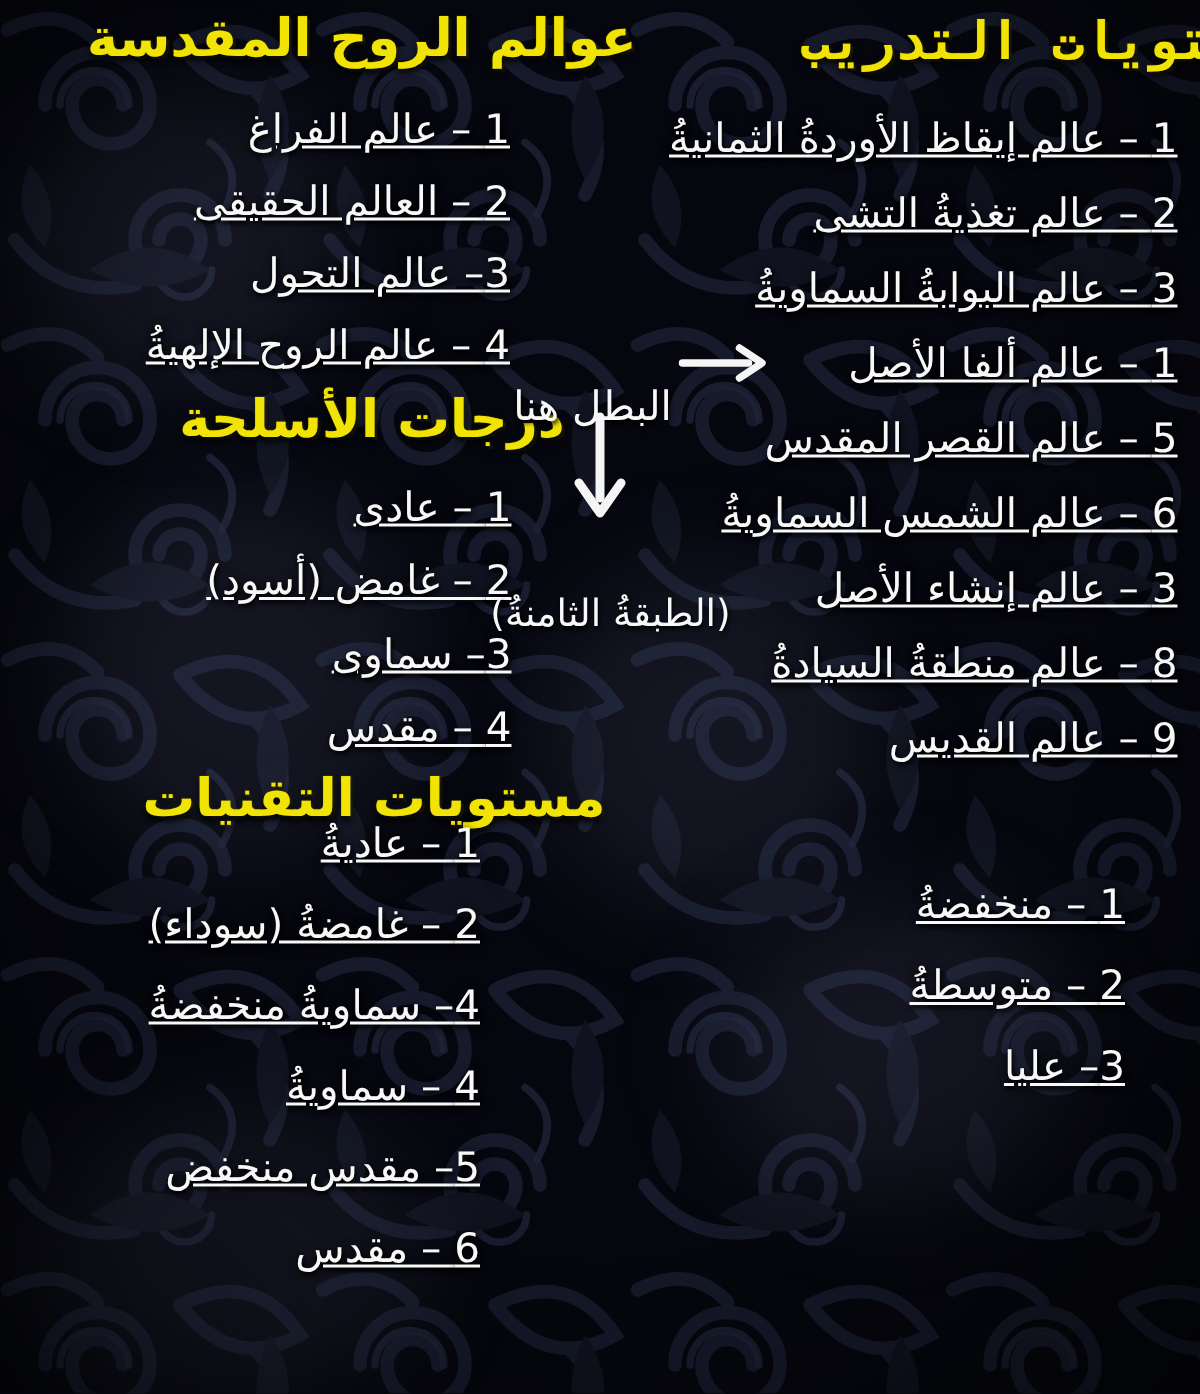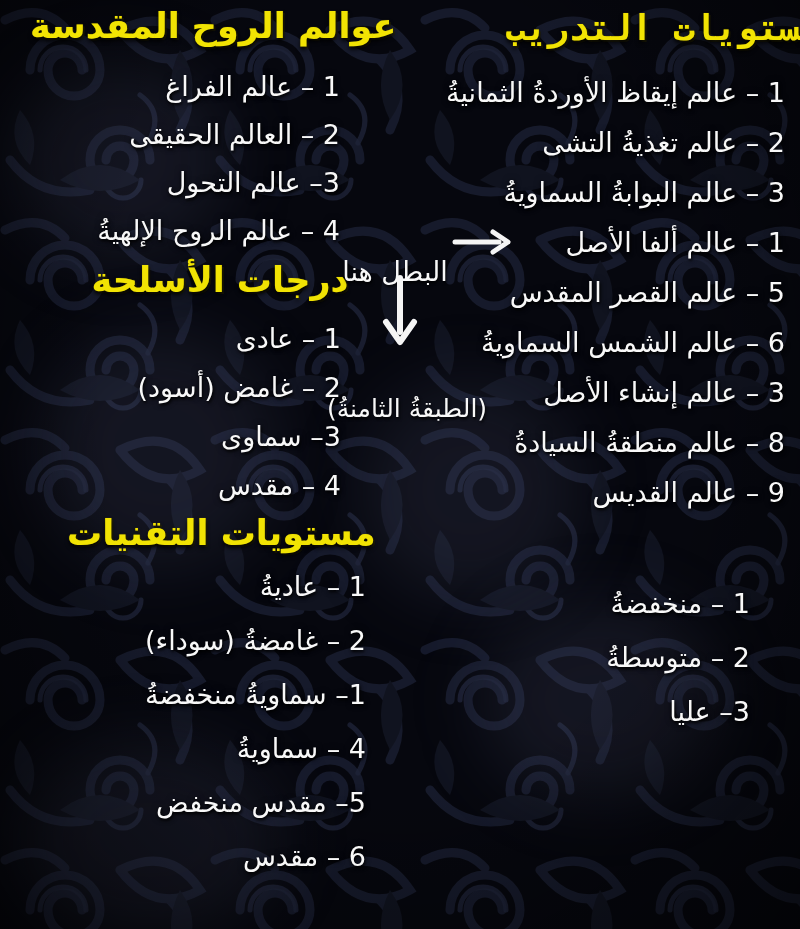--- a/index.html
+++ b/index.html
@@ -10,30 +10,32 @@
   }
   .bg-svg{position:absolute;left:0;top:0;z-index:0;}
   .blob{position:absolute;border-radius:50%;filter:blur(34px);background:rgba(86,92,128,.17);z-index:1;pointer-events:none;}
   .vignette{position:absolute;left:0;top:0;right:0;bottom:0;z-index:2;pointer-events:none;
     background:radial-gradient(ellipse at 50% 42%, rgba(0,0,0,0) 52%, rgba(0,0,0,.55) 100%);}
   .layer{position:absolute;left:0;top:0;width:800px;height:929px;z-index:3;}
   .heading{
     position:absolute;color:#f1e303;font-weight:bold;text-align:center;
     font-size:35px;white-space:nowrap;
     text-shadow:0 3px 4px rgba(0,0,0,.95), 0 0 1px #7c7200, 2px 2px 0 rgba(40,36,0,.6);
+    margin-left:28px;
   }
   .list{position:absolute;direction:rtl;color:#f8f8f8;}
   .row{
     text-align:right;white-space:nowrap;font-size:27px;
     text-shadow:1px 2px 3px rgba(0,0,0,.92), 0 0 6px rgba(0,0,0,.6);
+    text-decoration:underline;
   }
   #list-holy{left:0;top:63px;width:340px;line-height:48px;}
   #list-training{left:420px;top:68px;width:365px;line-height:50px;}
   #list-weapons{left:0;top:314px;width:305px;line-height:49px;padding-left:36px;}
-  #list-tech-levels{left:0;top:560px;width:320px;line-height:54px;margin-left:46px;}
+  #list-tech-levels{left:0;top:536px;width:320px;line-height:54px;}
   #list-tech-grades{left:420px;top:577px;width:330px;line-height:54px;}
   #h-holy{left:30px;top:6px;width:335px;}
   #h-training{left:505px;top:8px;width:280px;font-family:Liberation Mono, monospace;}
   #h-weapons{left:80px;top:260px;width:280px;}
   #h-tech-levels{left:67px;top:513px;width:280px;}
   #h-tech-grades{left:520px;top:541px;width:280px;}
   .annot{
     position:absolute;color:#f8f8f8;text-align:center;white-space:nowrap;direction:rtl;
     text-shadow:1px 2px 3px rgba(0,0,0,.92);
   }
@@ -109,21 +111,21 @@
   <div class="list" id="list-weapons">
     <div class="row">1 – عادى</div>
     <div class="row">2 – غامض (أسود)</div>
     <div class="row">3– سماوى</div>
     <div class="row">4 – مقدس</div>
   </div>
 
   <div class="list" id="list-tech-levels">
     <div class="row">1 – عاديةُ</div>
     <div class="row">2 – غامضةُ (سوداء)</div>
-    <div class="row">1– سماويةُ منخفضةُ</div>
+    <div class="row">4– سماويةُ منخفضةُ</div>
     <div class="row">4 – سماويةُ</div>
     <div class="row">5– مقدس منخفض</div>
     <div class="row">6 – مقدس</div>
   </div>
 
   <div class="list" id="list-tech-grades">
     <div class="row">1 – منخفضةُ</div>
     <div class="row">2 – متوسطةُ</div>
     <div class="row">3– عليا</div>
   </div>

